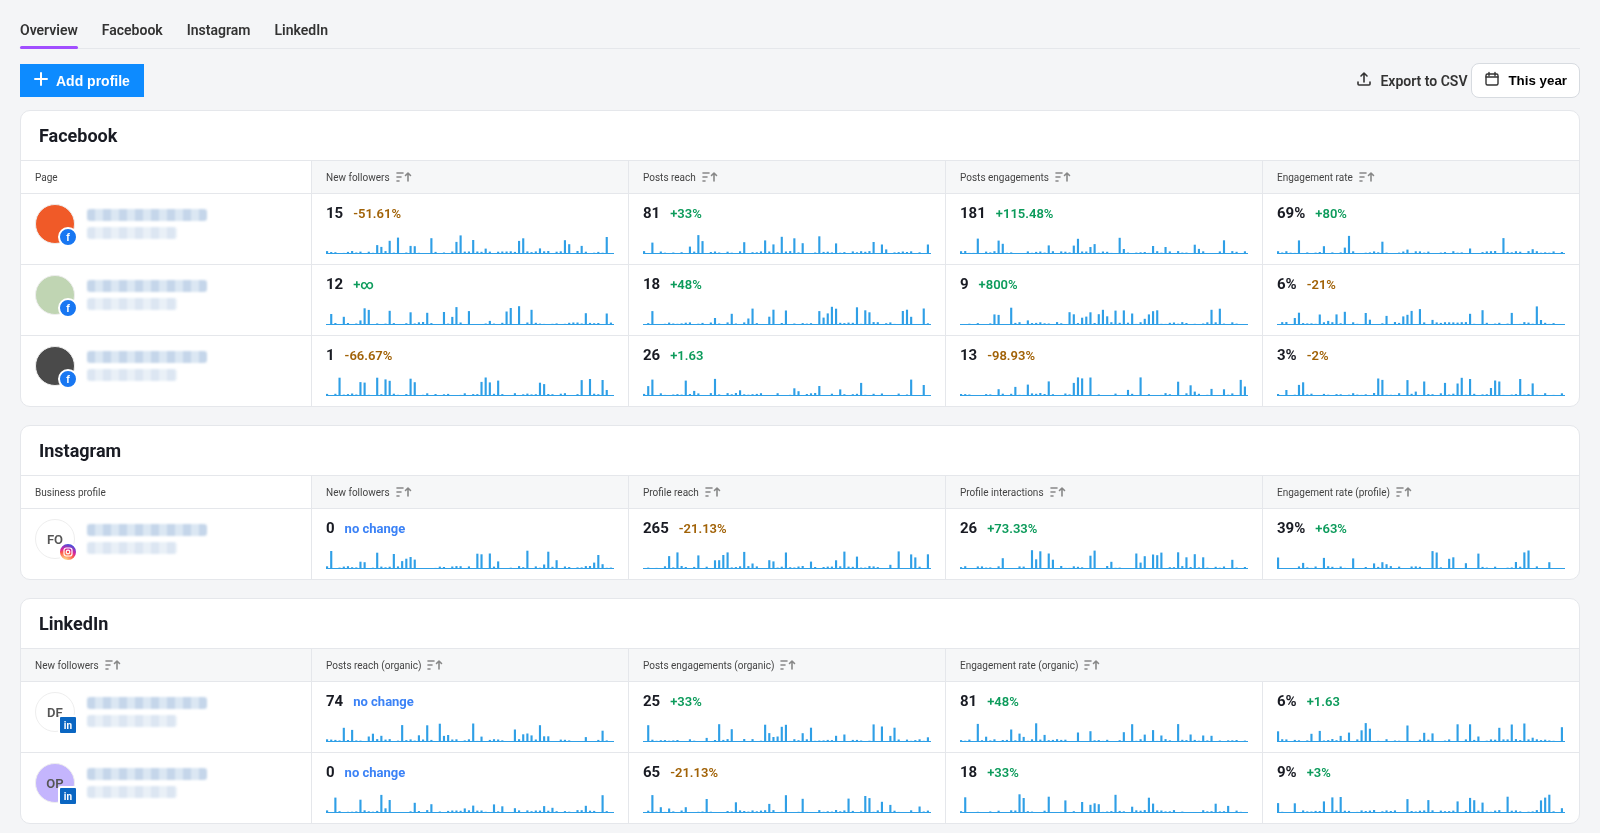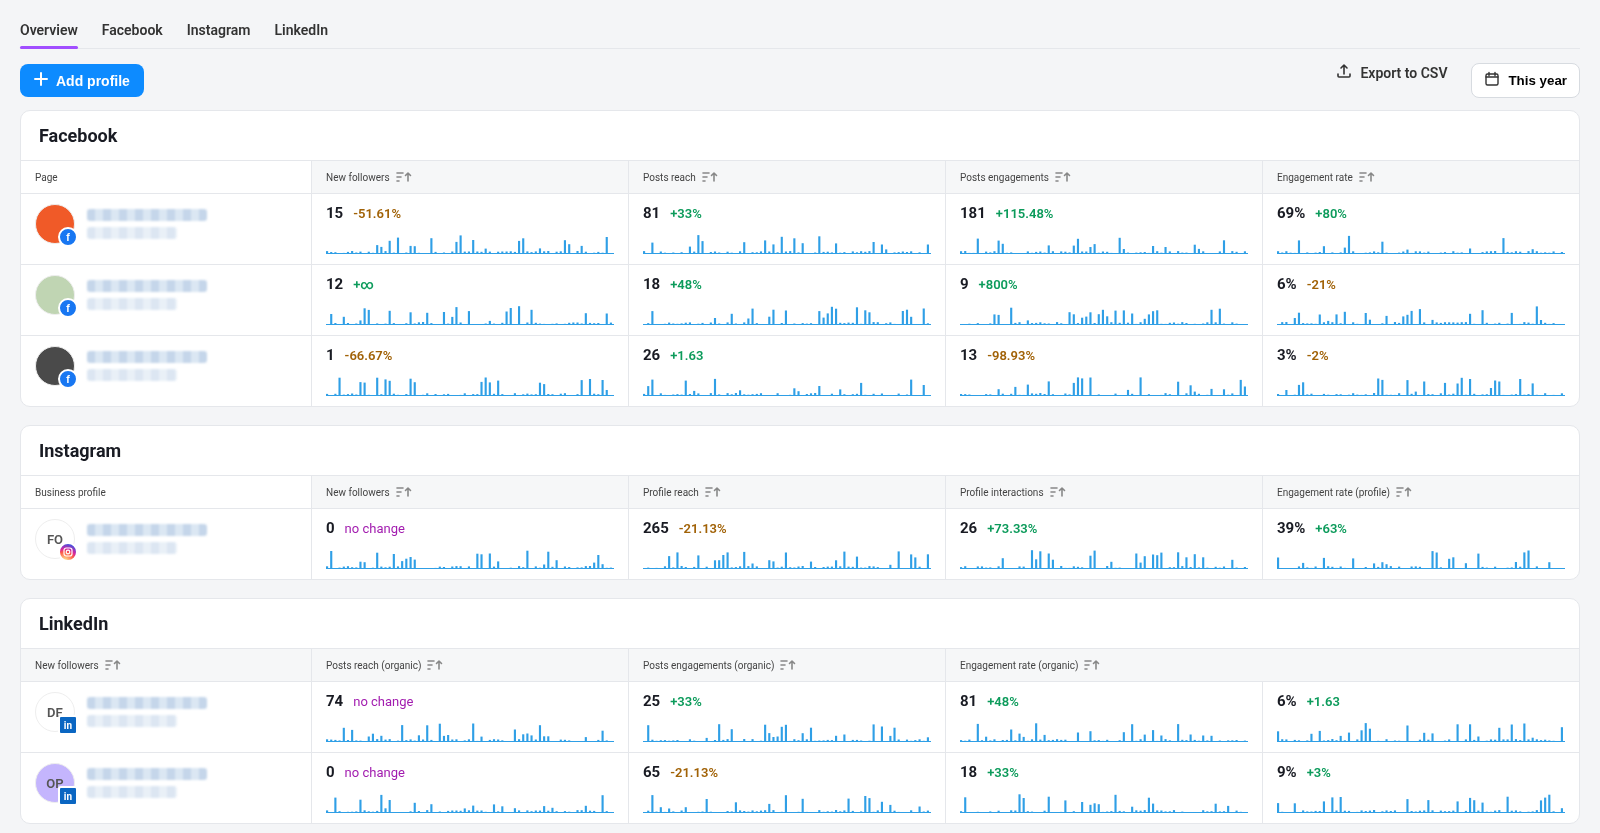--- a/index.html
+++ b/index.html
@@ -41,30 +41,30 @@
     justify-content: space-between;
     padding: 14px 0 12px 0;
   }
   .btn-primary {
     display: inline-flex;
     align-items: center;
     gap: 8px;
     background: #0d8bff;
     color: #fff;
     border: none;
-    border-radius: 8px;
+    border-radius: 0;
     padding: 8px 14px;
     font-size: 14px;
     font-weight: 600;
     cursor: pointer;
   }
   .toolbar-right {
     display: flex;
-    align-items: flex-start;
-    gap: 24px;
+    align-items: center;
+    gap: 4px;
   }
   .link-like {
     display: inline-flex;
     align-items: center;
     gap: 8px;
     color: #333;
     font-weight: 600;
     cursor: pointer;
   }
   .btn-outline {
@@ -152,21 +152,21 @@
 
   .metric-top {
     display: flex;
     align-items: baseline;
     gap: 10px;
   }
   .metric-value { font-weight: 700; font-size: 15px; }
   .metric-delta { font-size: 13px; font-weight: 600; }
   .pos { color: #0c9b5b; }
   .neg { color: #a16207; }
-  .neutral { color: #a21caf; font-weight: 400; }
+  .neutral { color: #3b82f6; font-weight: 700; }
 
   .spark {
     width: 100%; height: 26px;
     margin-top: 6px;
   }
 
   .sort-icon svg { display:block; }
 </style>
 </head>
 <body>

